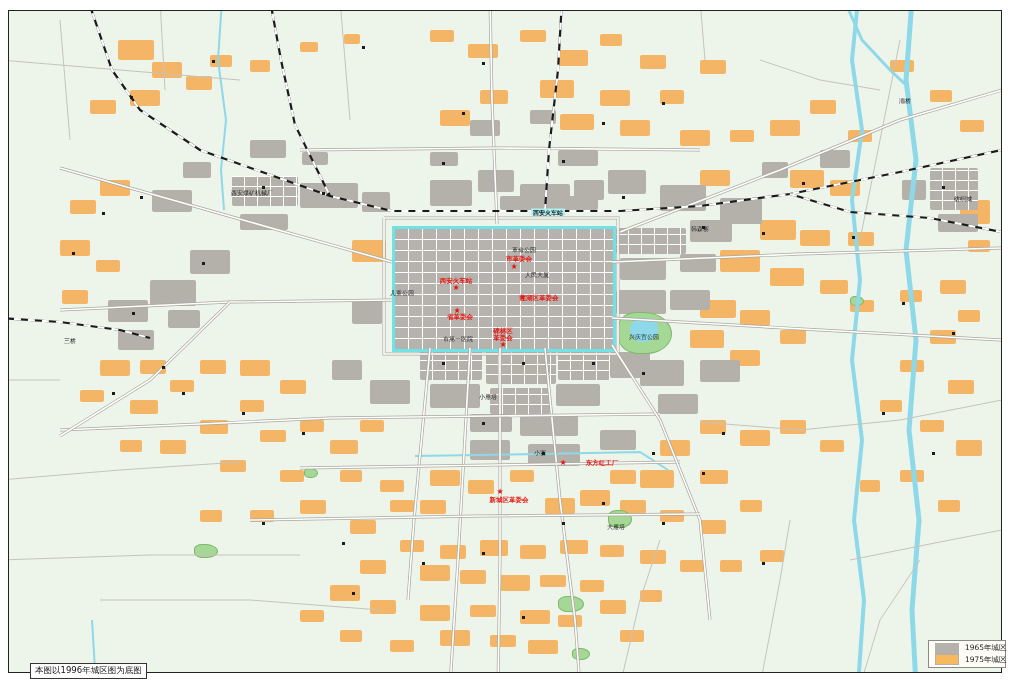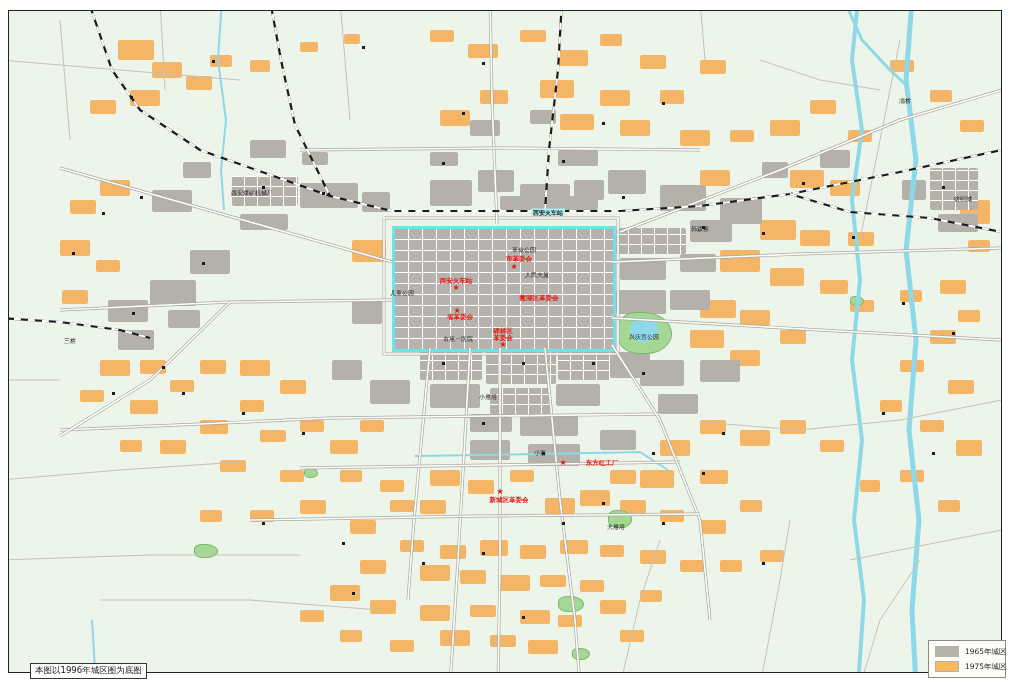--- a/index.html
+++ b/index.html
@@ -21,21 +21,21 @@
   #wall{position:absolute;background:#b6b3ae;border:3px solid #6fe3e6;
         background-image:
         repeating-linear-gradient(0deg,rgba(255,255,255,0) 0 10px,#ffffff 10px 11px),
         repeating-linear-gradient(90deg,rgba(255,255,255,0) 0 13px,#ffffff 13px 14px);}
   .lbl{position:absolute;font-size:6px;line-height:7px;color:#1a1a1a;white-space:nowrap;
        transform:translate(-50%,-50%);}
   .lbl.hl{background:#aef0f2;padding:0 2px;font-weight:bold;}
   .rlbl{position:absolute;font-size:6.5px;line-height:7px;font-weight:bold;color:#e8150d;
         white-space:nowrap;transform:translate(-50%,-50%);}
   .star{position:absolute;font-size:8px;line-height:8px;color:#e8150d;transform:translate(-50%,-50%);}
-  #legend{position:absolute;left:928px;top:640px;width:78px;height:38px;background:#fffdf8;
+  #legend{position:absolute;left:928px;top:640px;width:78px;height:28px;background:#fffdf8;
           border:1px solid #8a8a8a;display:flex;flex-direction:column;justify-content:space-evenly;
           padding:1px 6px;box-sizing:border-box;}
   .leg-row{display:flex;align-items:center;gap:6px;}
   .sw{width:22px;height:9px;border:1px solid #b5b0a8;flex:0 0 auto;}
   .leg-label{font-size:7.5px;color:#222;white-space:nowrap;}
   #caption{position:absolute;left:30px;top:663px;background:#ffffff;border:1px solid #333;
            padding:1px 4px;font-size:8.5px;color:#111;white-space:nowrap;}
 </style>
 </head>
 <body>

